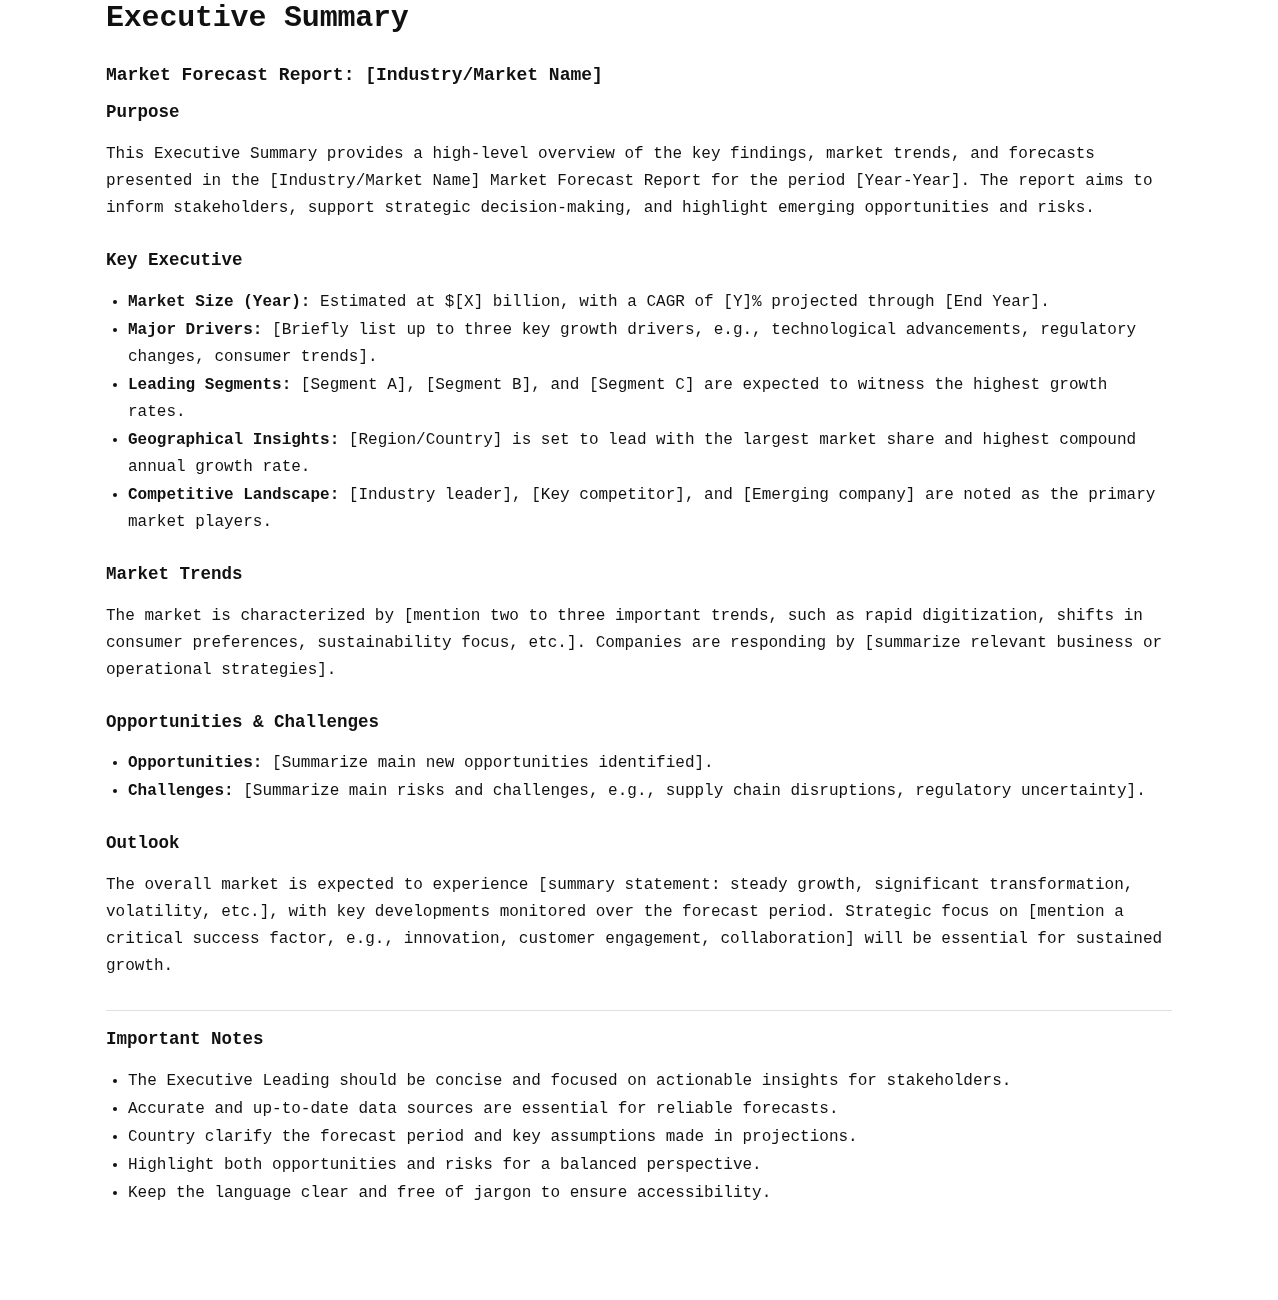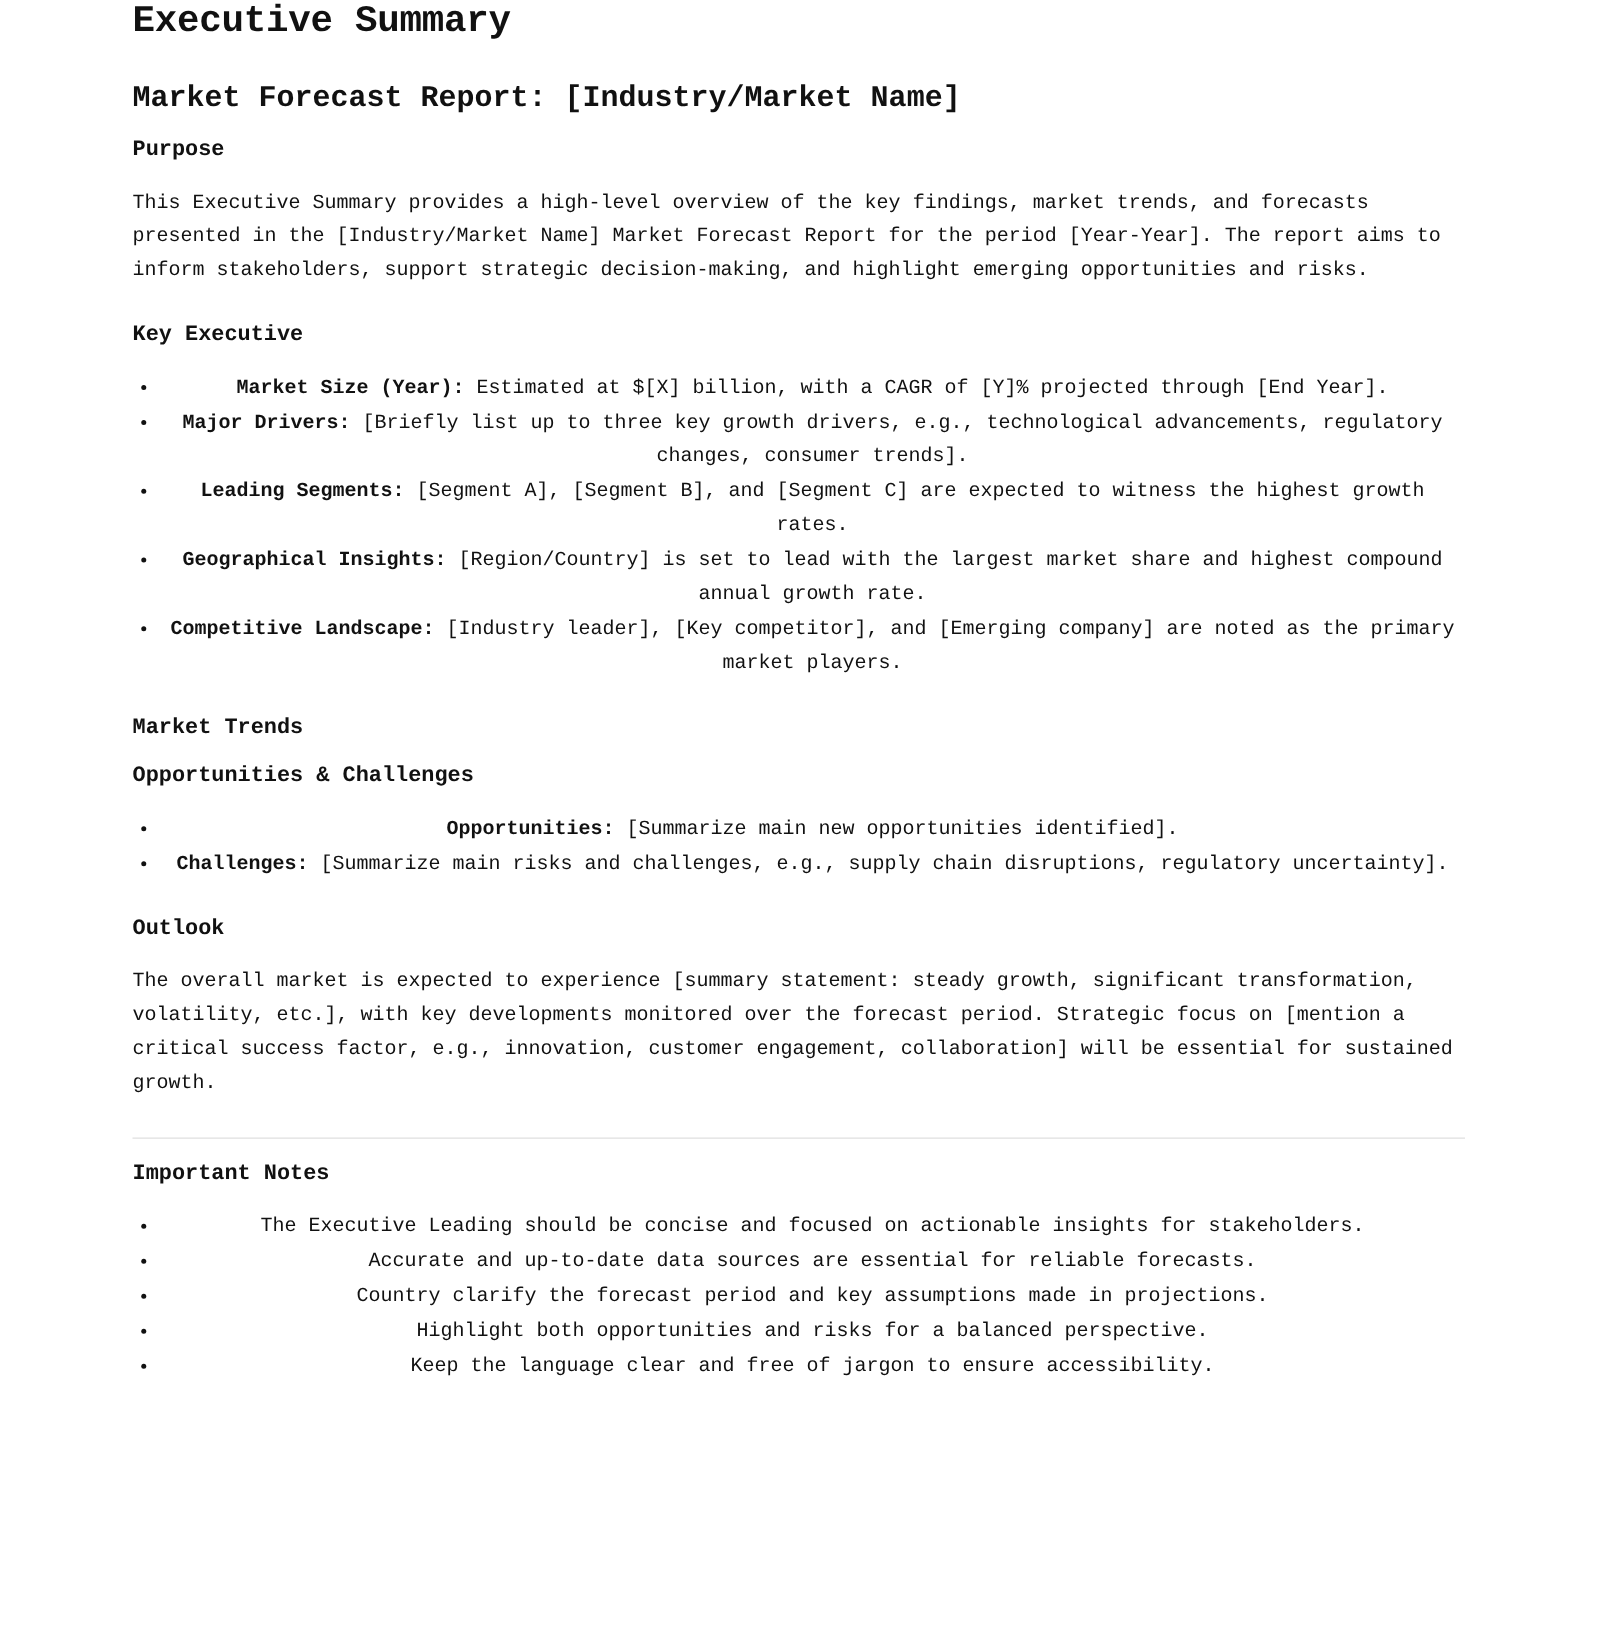--- a/index.html
+++ b/index.html
@@ -22,41 +22,40 @@
     font-family: Liberation Mono, monospace;
   }
   h1 {
     font-size: 30px;
     font-weight: 700;
     line-height: 1.2;
     margin: 0 0 26px 0;
     letter-spacing: -0.2px;
   }
   h2 {
-    font-size: 24px;
+    font-size: 18px;
     font-weight: 700;
     line-height: 1.3;
     margin: 28px 0 14px 0;
   }
   h3 {
     font-size: 17.5px;
     font-weight: 700;
     line-height: 1.3;
     margin: 11px 0 17px 0;
   }
   p {
     font-size: 16px;
     line-height: 27px;
     margin: 0 0 27px 0;
   }
   ul {
     margin: 0 0 27px 0;
     padding-left: 22px;
     list-style: disc;
-    text-align: center;
   }
   li {
     font-size: 16px;
     line-height: 27px;
     margin: 1px 0;
   }
   li strong {
     font-weight: 700;
   }
   hr {
@@ -83,20 +82,21 @@
   <h3>Key Executive</h3>
   <ul>
     <li><strong>Market Size (Year):</strong><span> Estimated at $[X] billion, with a CAGR of [Y]% projected through [End Year].</span></li>
     <li><strong>Major Drivers:</strong><span> [Briefly list up to three key growth drivers, e.g., technological advancements, regulatory changes, consumer trends].</span></li>
     <li><strong>Leading Segments:</strong><span> [Segment A], [Segment B], and [Segment C] are expected to witness the highest growth rates.</span></li>
     <li><strong>Geographical Insights:</strong><span> [Region/Country] is set to lead with the largest market share and highest compound annual growth rate.</span></li>
     <li><strong>Competitive Landscape:</strong><span> [Industry leader], [Key competitor], and [Emerging company] are noted as the primary market players.</span></li>
   </ul>
 
   <h3>Market Trends</h3>
+  <p>The market is characterized by [mention two to three important trends, such as rapid digitization, shifts in consumer preferences, sustainability focus, etc.]. Companies are responding by [summarize relevant business or operational strategies].</p>
 
   <h3>Opportunities &amp; Challenges</h3>
   <ul>
     <li><strong>Opportunities:</strong><span> [Summarize main new opportunities identified].</span></li>
     <li><strong>Challenges:</strong><span> [Summarize main risks and challenges, e.g., supply chain disruptions, regulatory uncertainty].</span></li>
   </ul>
 
   <h3>Outlook</h3>
   <p>The overall market is expected to experience [summary statement: steady growth, significant transformation, volatility, etc.], with key developments monitored over the forecast period. Strategic focus on [mention a critical success factor, e.g., innovation, customer engagement, collaboration] will be essential for sustained growth.</p>
 

